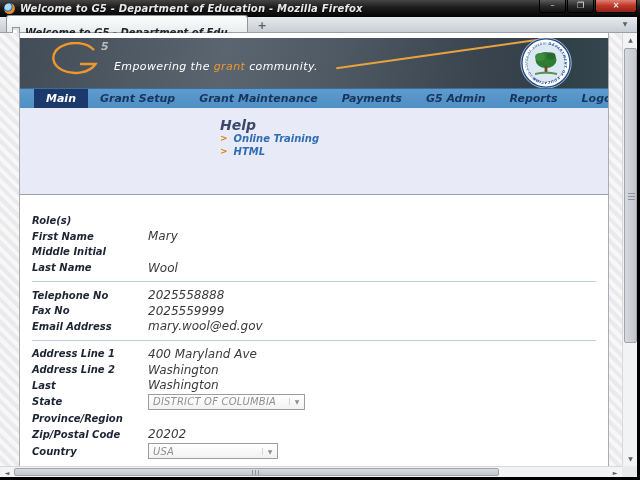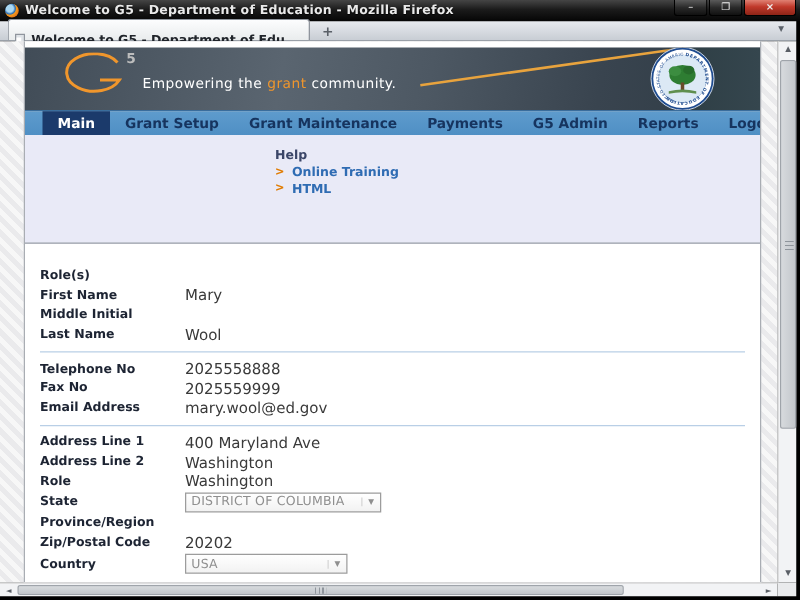--- a/index.html
+++ b/index.html
@@ -1,18 +1,18 @@
 <!DOCTYPE html>
 <html><head>
 <meta charset="utf-8">
 <style>
   * { margin:0; padding:0; box-sizing:border-box; }
   html,body { width:640px; height:480px; overflow:hidden; }
   body { font-family:"DejaVu Sans","Liberation Sans",sans-serif; background:#000; }
-  #window { position:relative; width:640px; height:480px; background:#000; }
+  #window { position:relative; width:640px; height:480px; background:#000;font-style:italic; }
 
   
   .titlebar { position:absolute; left:0; top:0; width:640px; height:17px;
     background:linear-gradient(#454545,#1b1b1b 45%,#050505); display:flex; align-items:center; }
   .fx-icon { width:11px; height:11px; border-radius:50%; margin:0 5px 0 4px;
     background:radial-gradient(circle at 35% 35%, #aad8f2 0 28%, #2a6bb0 44%, #f59a1e 52%, #d4550e 95%);
     box-shadow:0 0 1px #000; }
   .title-text { color:#e9e9e9; font-size:10px; font-weight:600; letter-spacing:.2px; text-shadow:0 1px 1px #000; }
   .win-btns { position:absolute; right:3px; top:0; display:flex; }
   .win-btn { width:27px; height:13px; margin-left:1px; display:flex; align-items:center; justify-content:center;
@@ -64,21 +64,21 @@
   .nav-item { display:flex; align-items:center; padding:0 12px; font-size:11px; font-weight:bold;
     color:#16345f; cursor:pointer; white-space:nowrap; }
   .nav-item.selected { background:#1b3a6b; color:#fff; }
 
   
   .panel { position:relative; height:87px; background:#e9eaf7; border-bottom:1px solid #9aa0a8; }
   .panel-col1 { position:absolute; left:12px; top:10px; }
   .panel-col1 .mi { display:block; font-size:10px; font-weight:bold; color:#3b4668;
     line-height:17px; text-decoration:none; cursor:pointer; }
   .panel-col2 { position:absolute; left:200px; top:10px; }
-  .help-title { font-size:10px; font-weight:bold; color:#3b4668; line-height:14px; }
+  .help-title { font-size:14px; font-weight:bold; color:#3b4668; line-height:14px; }
   .help-link { display:flex; align-items:center; line-height:13px; cursor:pointer; }
   .help-link .arrow { color:#e07b00; font-size:9px; font-weight:bold; margin-right:6px; }
   .help-link .lnk { font-size:10px; font-weight:bold; color:#2f6cb3; }
 
   
   .form { padding-top:18px; }
   .frow { display:flex; align-items:center; height:15.6px; padding-left:12px; }
   .frow.selrow { height:18px; }
   .flabel { width:116px; font-size:10px; font-weight:bold; color:#1d2433; flex:none; }
   .fvalue { font-size:12px; color:#3a3a3a; }
@@ -227,21 +227,21 @@
 
         <div class="frow">
           <span class="flabel">Address Line 1</span>
           <span class="fvalue">400 Maryland Ave</span>
         </div>
         <div class="frow">
           <span class="flabel">Address Line 2</span>
           <span class="fvalue">Washington</span>
         </div>
         <div class="frow">
-          <span class="flabel">Role</span>
+          <span class="flabel">Last</span>
           <span class="fvalue">Washington</span>
         </div>
         <div class="frow selrow">
           <span class="flabel">State</span>
           <span class="select" style="width:157px">
             <span class="selval">DISTRICT OF COLUMBIA</span>
             <span class="selarrow">▼</span>
           </span>
         </div>
         <div class="frow">

